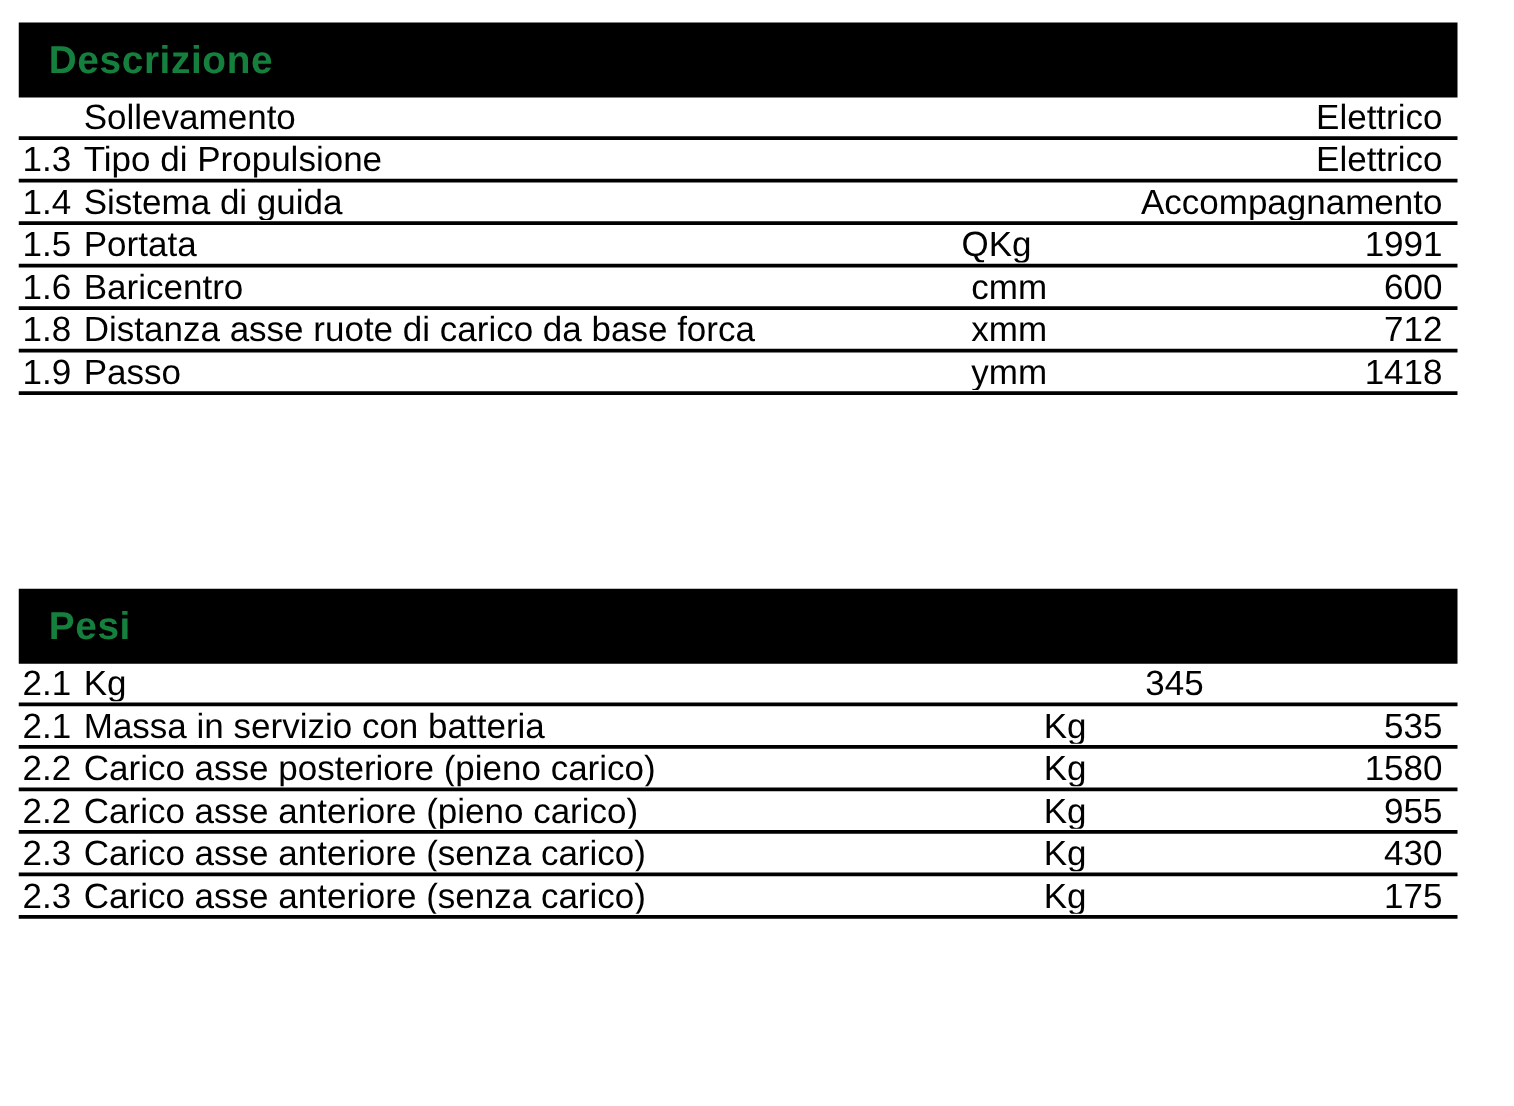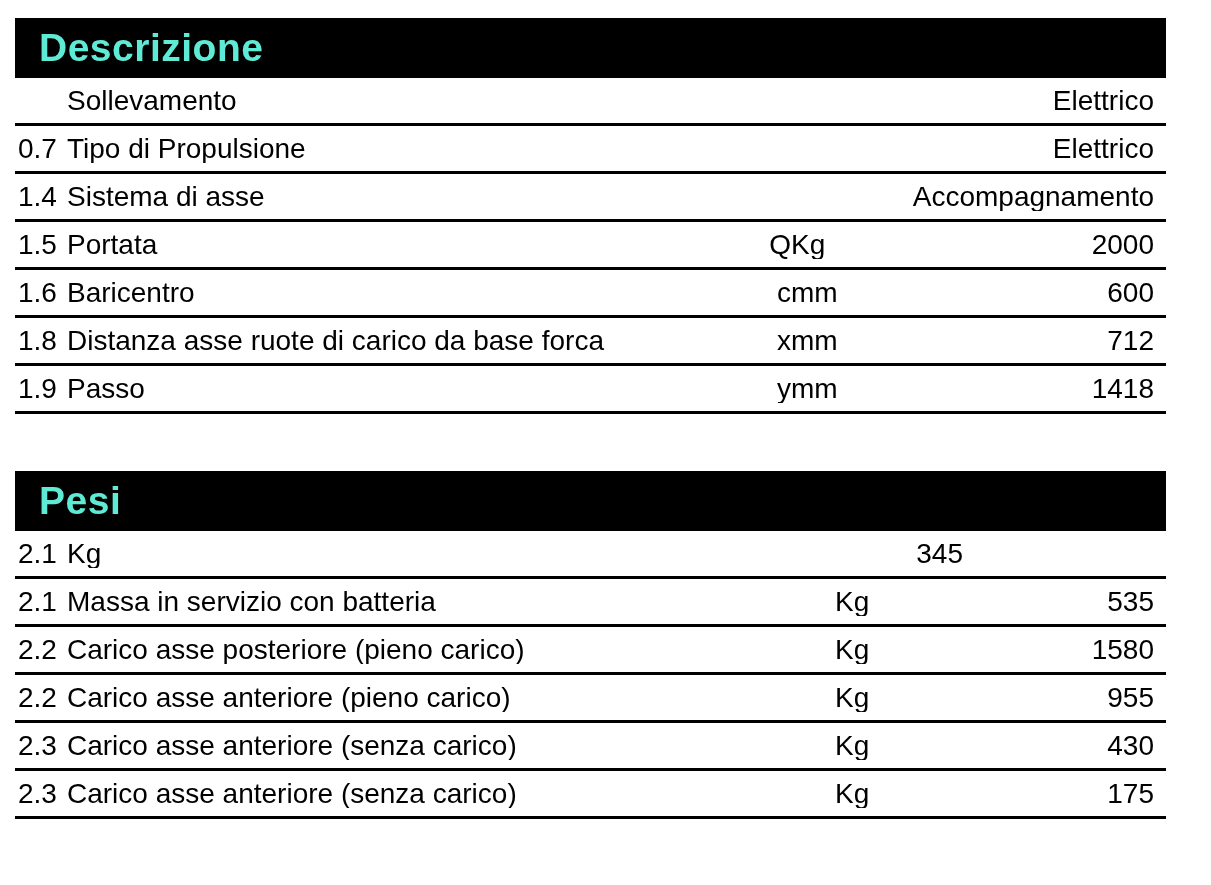--- a/index.html
+++ b/index.html
@@ -24,30 +24,30 @@
   #sec-descrizione { top: 18px; }
   #sec-pesi        { top: 471px; }
 
   .section-bar {
     height: 60px;
     background: #000000;
     display: flex;
     align-items: center;
   }
   .section-title {
-    color: #5eead4;
+    color: #15803d;
     font-weight: bold;
-    font-size: 39px;
+    font-size: 31px;
     padding-left: 24px;
     letter-spacing: 0.5px;
   }
 
   .row {
     display: grid;
-    height: 48px;
+    height: 34px;
     box-sizing: border-box;
     border-bottom: 3px solid #000000;
     align-items: center;
     font-size: 28px;
     line-height: 1;
     white-space: nowrap;
   }
   .row-5 { grid-template-columns: 52px 1fr 40px 110px 265px; }
   .row-4 { grid-template-columns: 52px 1fr 140px 191px; }
 
@@ -69,39 +69,39 @@
     </header>
     <div class="rows">
         <div class="row row-5">
     <span class="cell num"></span>
     <span class="cell label">Sollevamento</span>
     <span class="cell symbol"></span>
     <span class="cell unit"></span>
     <span class="cell value">Elettrico</span>
   </div>
         <div class="row row-5">
-    <span class="cell num">0.7</span>
+    <span class="cell num">1.3</span>
     <span class="cell label">Tipo di Propulsione</span>
     <span class="cell symbol"></span>
     <span class="cell unit"></span>
     <span class="cell value">Elettrico</span>
   </div>
         <div class="row row-5">
     <span class="cell num">1.4</span>
-    <span class="cell label">Sistema di asse</span>
+    <span class="cell label">Sistema di guida</span>
     <span class="cell symbol"></span>
     <span class="cell unit"></span>
     <span class="cell value">Accompagnamento</span>
   </div>
         <div class="row row-5">
     <span class="cell num">1.5</span>
     <span class="cell label">Portata</span>
     <span class="cell symbol">Q</span>
     <span class="cell unit">Kg</span>
-    <span class="cell value">2000</span>
+    <span class="cell value">1991</span>
   </div>
         <div class="row row-5">
     <span class="cell num">1.6</span>
     <span class="cell label">Baricentro</span>
     <span class="cell symbol">c</span>
     <span class="cell unit">mm</span>
     <span class="cell value">600</span>
   </div>
         <div class="row row-5">
     <span class="cell num">1.8</span>

